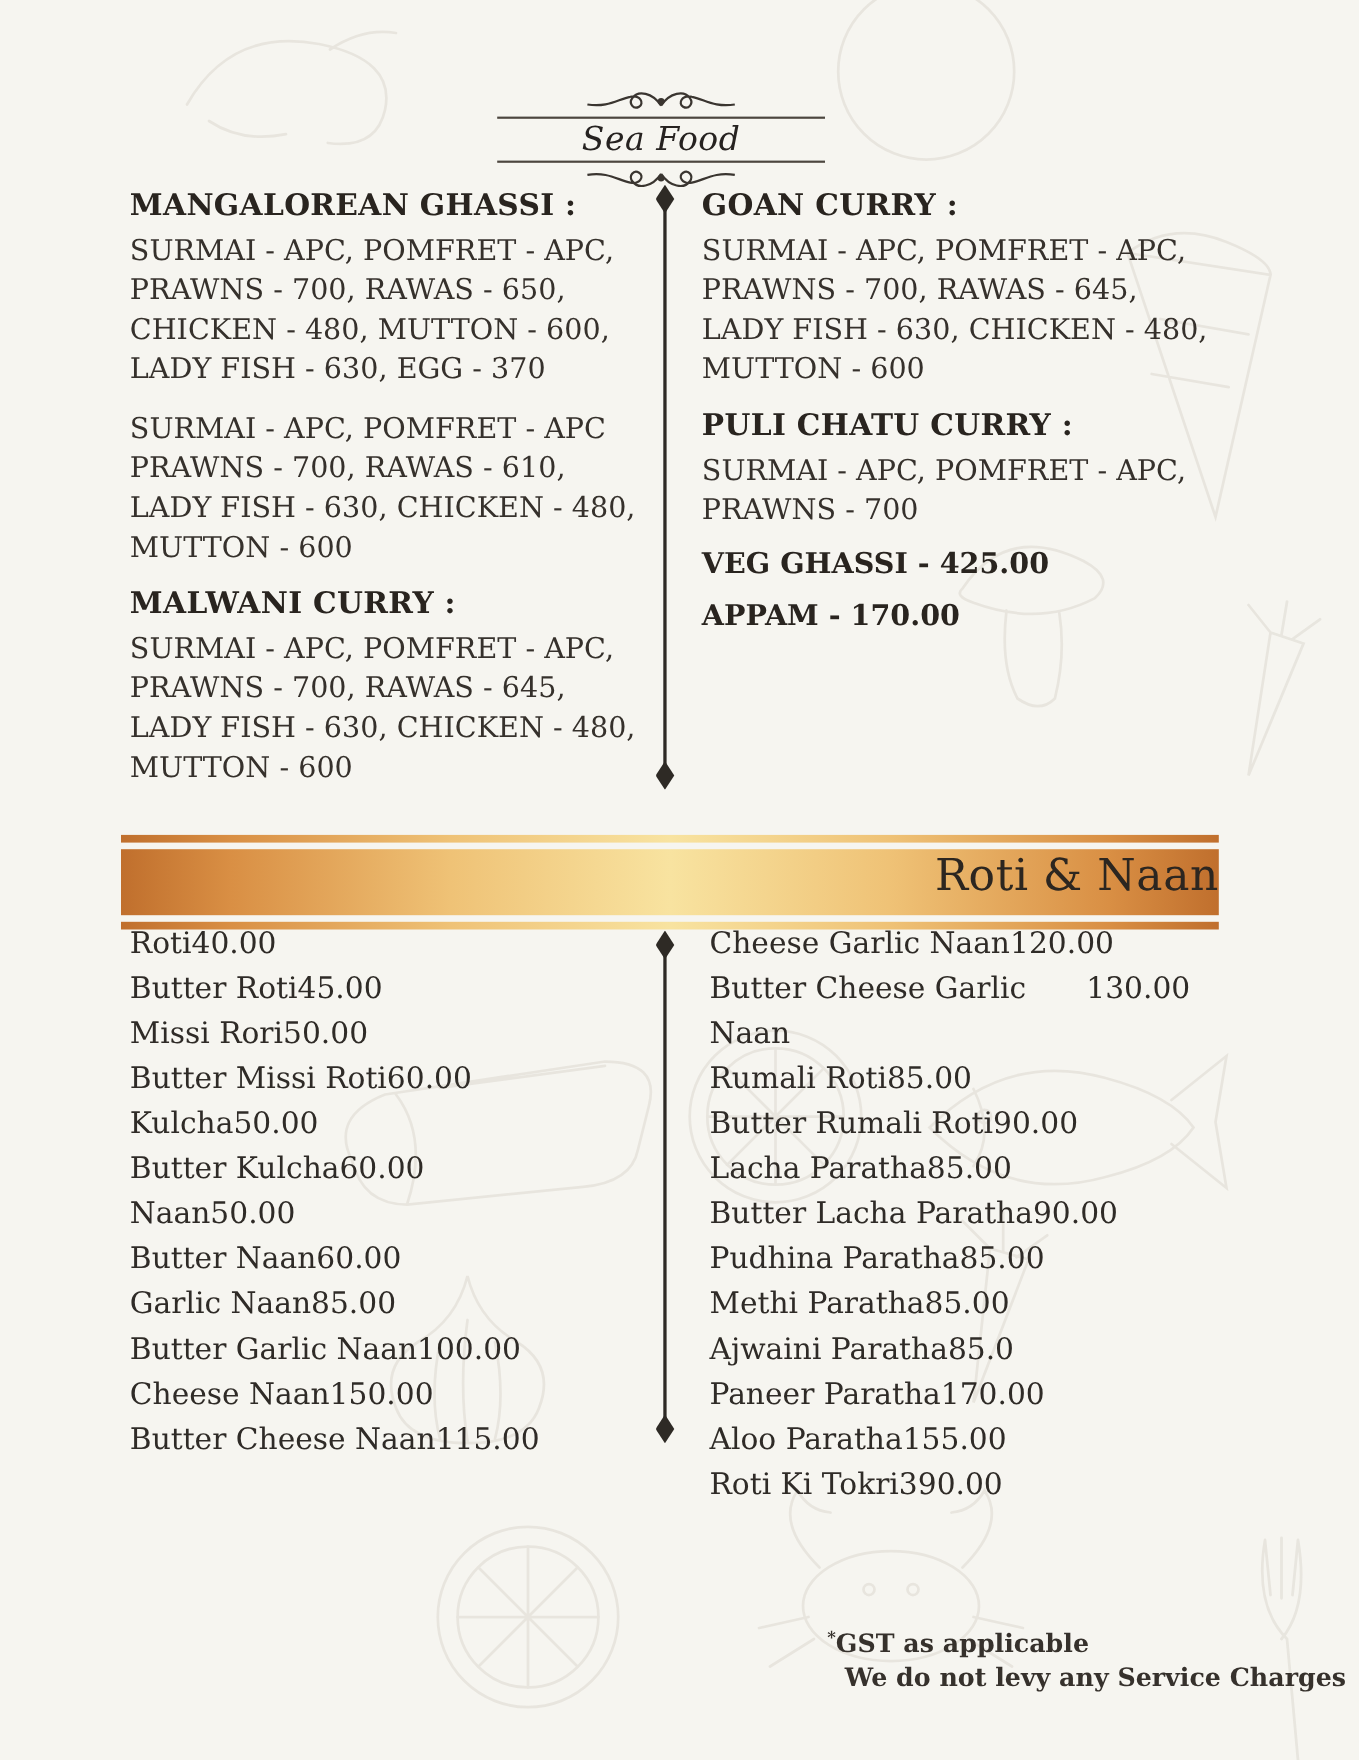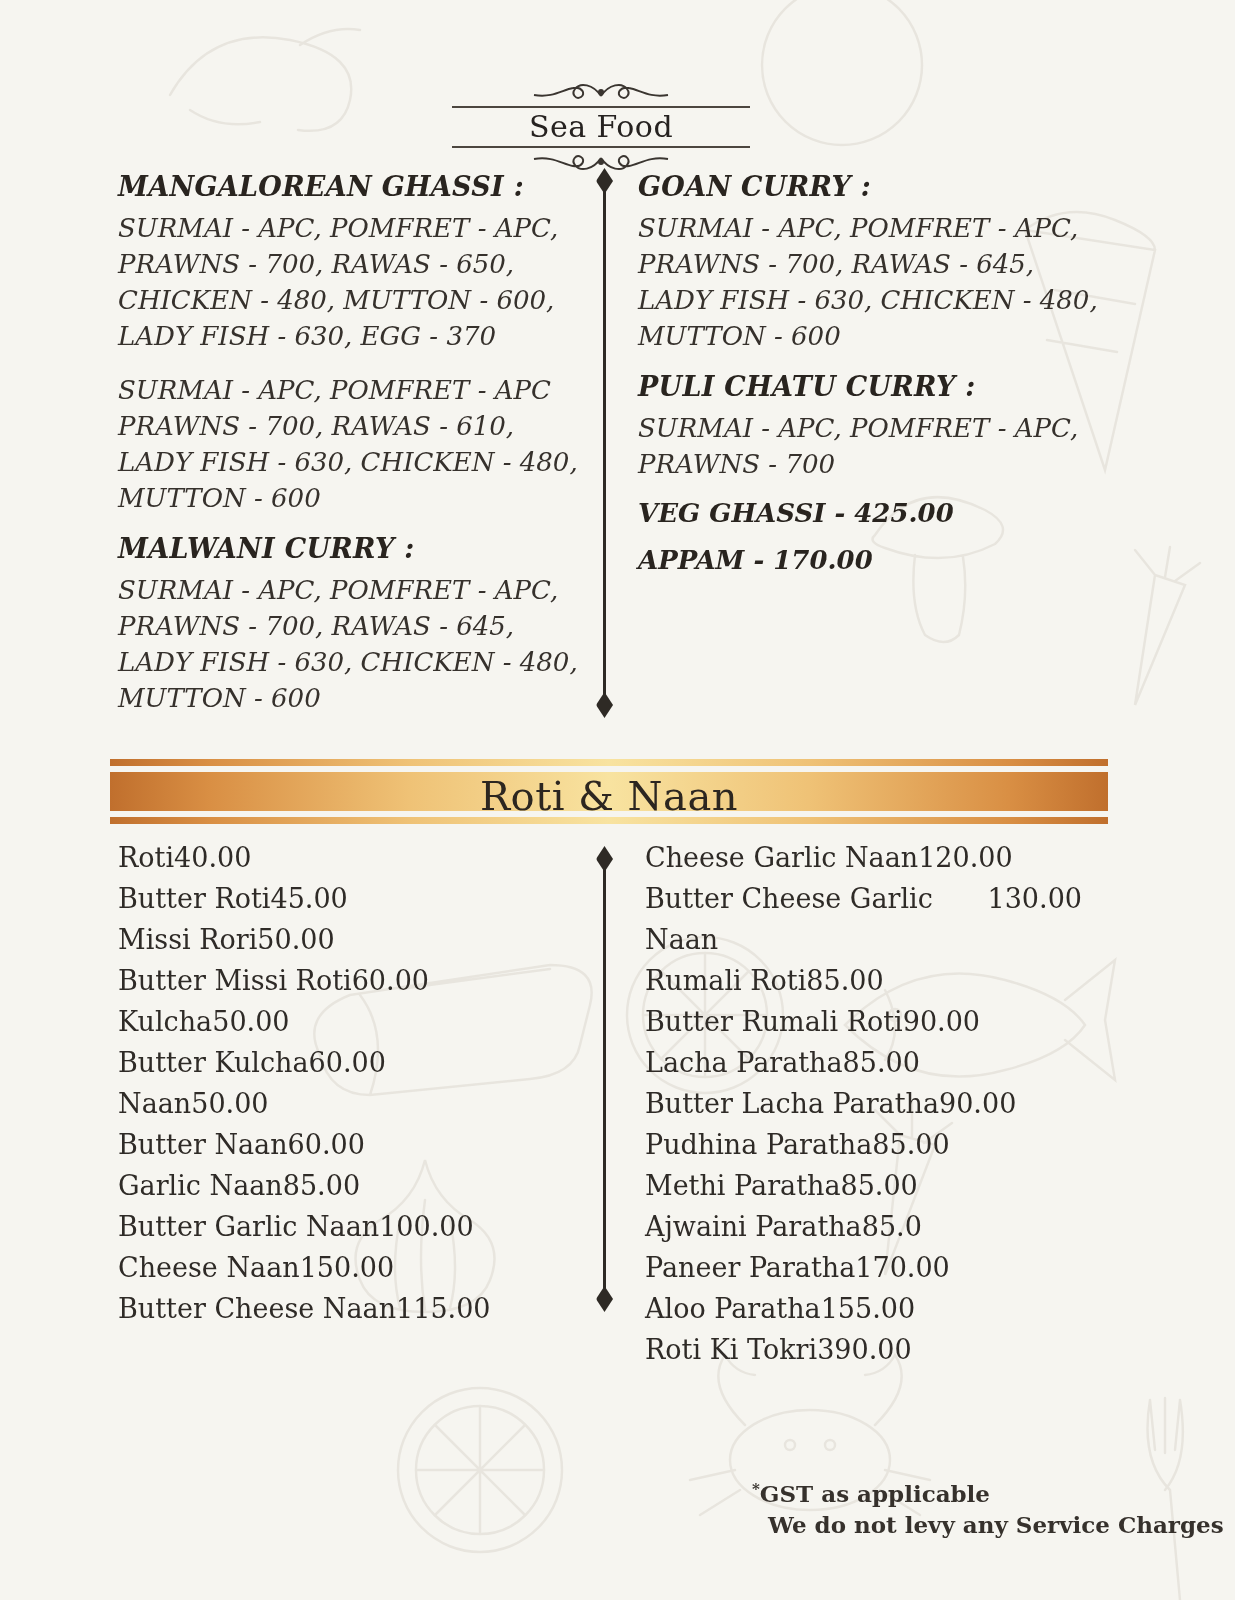--- a/index.html
+++ b/index.html
@@ -9,29 +9,29 @@
     font-family:"DejaVu Serif", serif;
   }
 
   
   .decor { position:absolute; opacity:.55; pointer-events:none; }
   .decor path, .decor circle, .decor ellipse, .decor line, .decor rect {
     stroke:#ddd9d1; stroke-width:2.5; fill:none; stroke-linecap:round;
   }
 
   
-  .seafood-header { position:absolute; left:452px; top:82px; width:298px; text-align:center; }
+  .seafood-header { position:absolute; left:452px; top:82px; width:298px; text-align:center;font-style:italic; }
   .seafood-header .hline { height:2px; background:#4c463f; margin:0; }
   .seafood-title { font-size:30px; line-height:38px; color:#262220; letter-spacing:.5px; }
   .flourish { display:block; margin:0 auto; }
   .flourish path { stroke:#3a3530; stroke-width:2; fill:none; }
   .flourish.flip { transform:scaleY(-1); }
 
   
-  .sf-col { position:absolute; top:172px; width:475px;font-style:italic; }
+  .sf-col { position:absolute; top:172px; width:475px; }
   .sf-col.left  { left:118px; }
   .sf-col.right { left:638px; }
   .menu-group { margin-bottom:18px; }
   .menu-group h3 {
     margin:0 0 8px 0; font-size:27px; line-height:30px; font-weight:bold;
     color:#29241f; letter-spacing:.3px;
   }
   .menu-group p { margin:0; font-size:26px; line-height:36px; color:#36312c; }
   .sf-extras { margin-top:14px; }
   .sf-extra { font-weight:bold; font-size:26px; line-height:26px; margin-bottom:21px; color:#29241f; }
@@ -49,21 +49,21 @@
   #divider-roti    { left:603px; top:856px; height:446px; }
 
   
   .banner-wrap { position:absolute; left:110px; top:759px; width:998px; }
   .gold-grad {
     background:linear-gradient(90deg,#c06f2d 0%,#d98f44 10%,#efc276 30%,#f8e3a0 50%,
                                       #efc276 70%,#d98f44 90%,#c06f2d 100%);
   }
   .banner-strip { height:7px; }
   .banner-gap { height:6px; }
-  .banner-main { height:39px; text-align:center; }
+  .banner-main { height:60px; text-align:right; }
   .banner-main span {
     font-size:40px; line-height:48px; color:#2c2620; letter-spacing:.5px;
   }
 
   
   .price-col { position:absolute; top:837px; }
   .price-col.left  { left:118px; width:442px; }
   .price-col.right { left:645px; width:437px; }
   .price-row { display:flex; justify-content:flex-start; line-height:41px; }
   .item-name, .item-price { font-size:27px; color:#2f2b27; }

